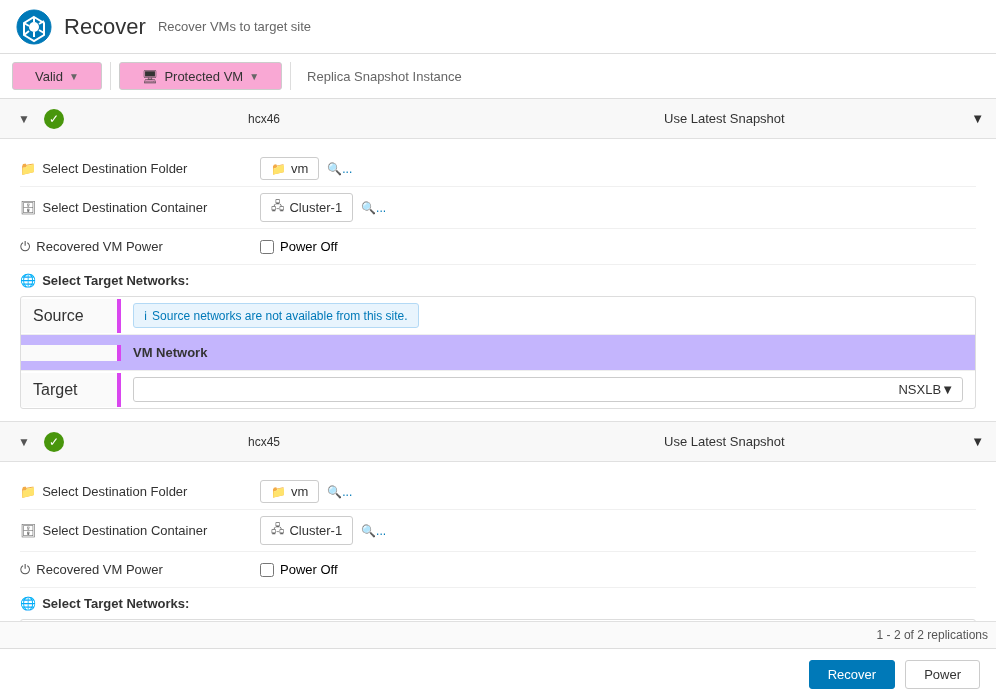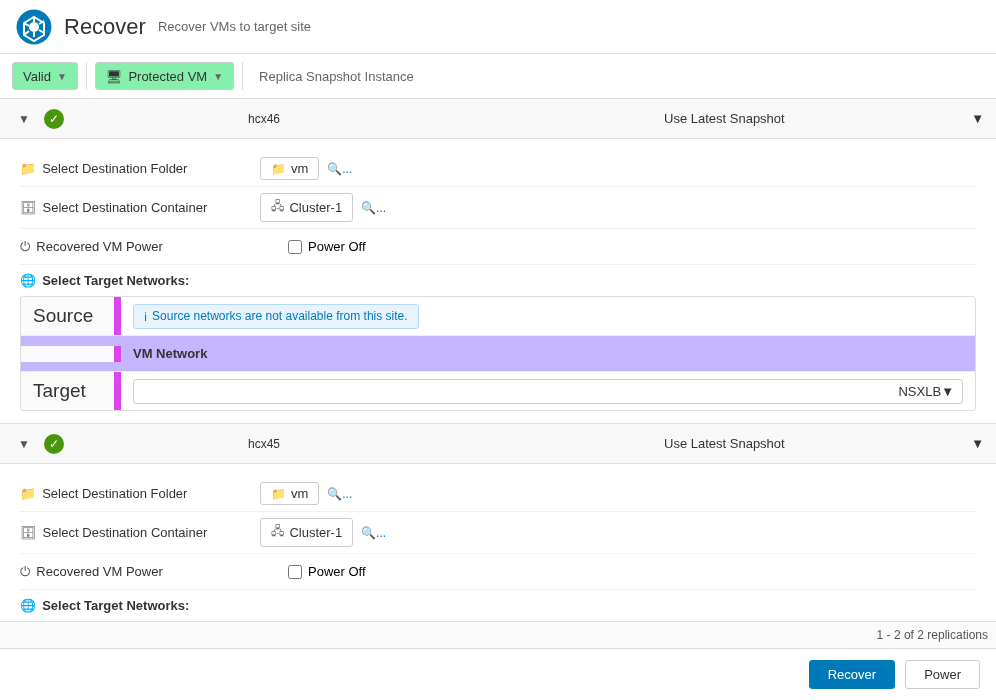--- a/index.html
+++ b/index.html
@@ -56,25 +56,25 @@
       padding: 8px 12px;
       border-bottom: 1px solid #ddd;
       gap: 0;
       flex-shrink: 0;
       background: #fff;
     }
     .filter-dropdown {
       display: flex;
       align-items: center;
       gap: 6px;
-      padding: 4px 10px;
+      padding: 4px 22px;
       border: 1px solid #ccc;
       border-radius: 3px;
       cursor: pointer;
-      background: #86efac;
+      background: #f9a8d4;
       color: #333;
       font-size: 13px;
       height: 28px;
     }
     .filter-dropdown .chevron {
       color: #666;
       font-size: 10px;
     }
     .filter-divider {
       width: 1px;
@@ -198,21 +198,20 @@
     .search-icon {
       color: #0079b8;
       font-size: 12px;
       cursor: pointer;
     }
 
     .checkbox-row {
       display: flex;
       align-items: center;
       gap: 6px;
-      margin-left: 28px;
     }
     .checkbox-row input[type="checkbox"] {
       width: 14px;
       height: 14px;
     }
 
     
     .networks-section {
       margin-top: 8px;
     }
@@ -235,25 +234,25 @@
       align-items: center;
       border-bottom: 1px solid #eee;
       min-height: 36px;
     }
     .networks-row:last-child {
       border-bottom: none;
     }
     .networks-cell-label {
       width: 100px;
       padding: 8px 12px;
-      font-size: 19px;
+      font-size: 16px;
       color: #333;
       font-weight: 400;
       background: #fafafa;
-      border-right: 7px solid #d946ef;
+      border-right: 4px solid #d946ef;
       flex-shrink: 0;
     }
     .networks-cell-value {
       flex: 1;
       padding: 6px 12px;
       font-size: 13px;
       color: #333;
     }
     .info-badge {
       display: inline-flex;

